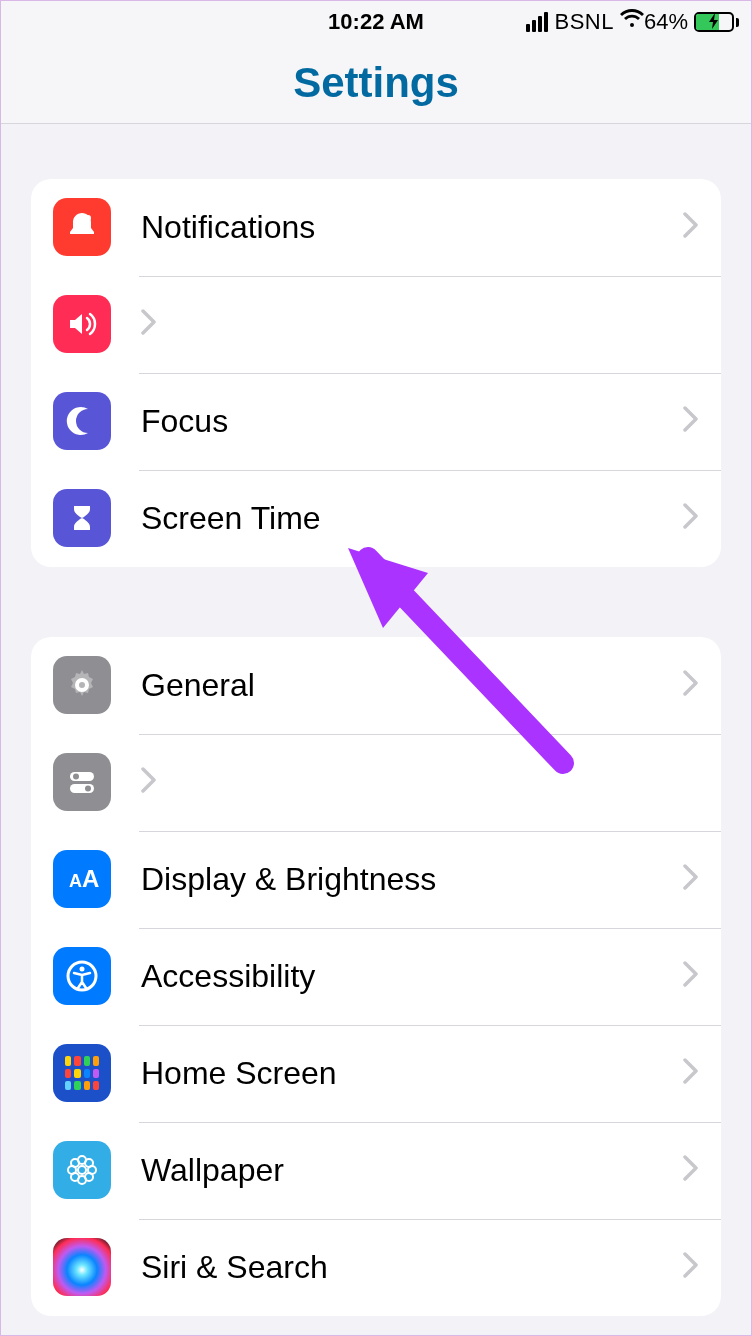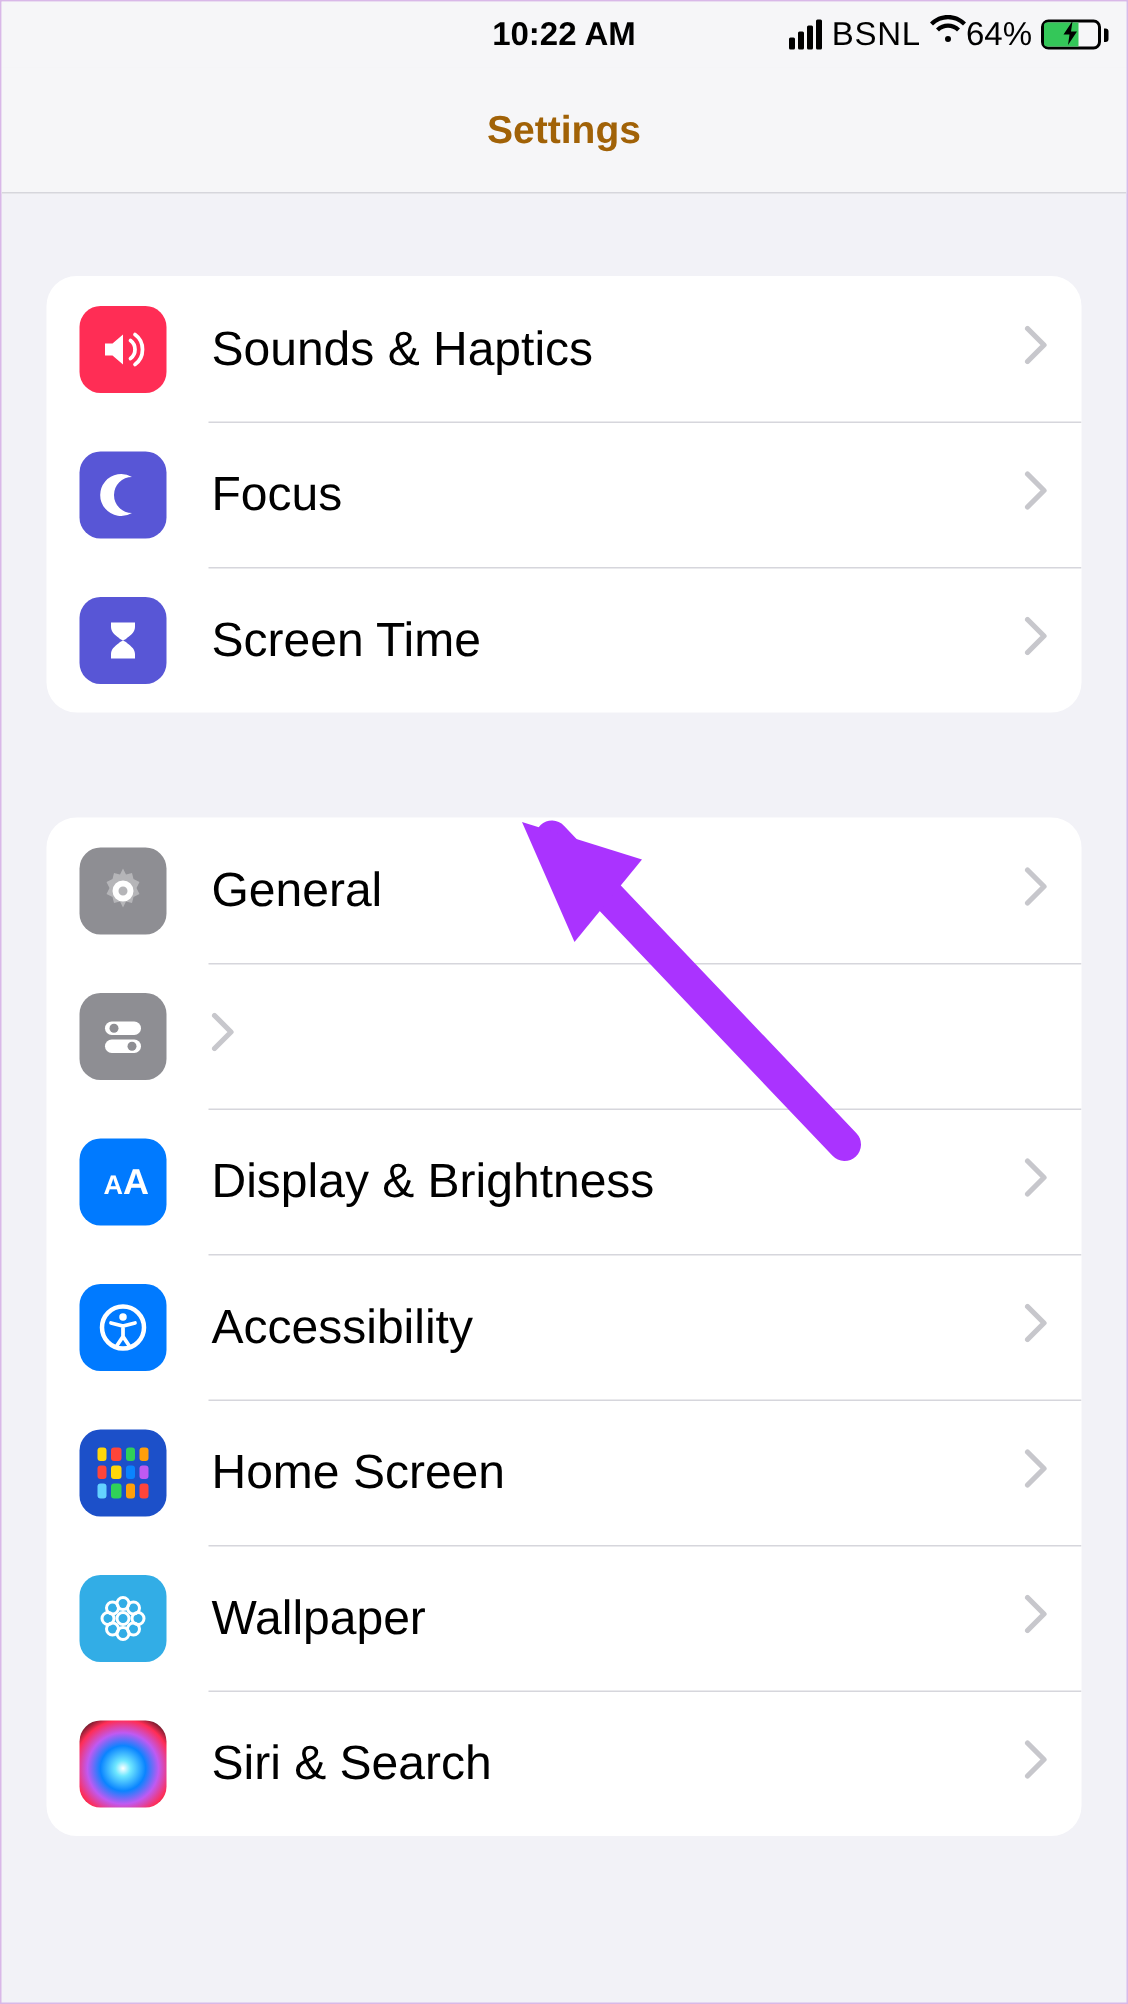--- a/index.html
+++ b/index.html
@@ -36,21 +36,21 @@
   .battery-tip { width: 3px; height: 9px; background:#000; border-radius: 0 2px 2px 0; margin-left:2px;}
   .bolt { position:absolute; left:50%; top:50%; transform:translate(-50%,-50%); }
   .bolt svg { width:12px; height:16px; }
   .carrier { font-size: 22px; letter-spacing: 0.5px; }
 
   
   .nav-bar {
     display:flex; align-items:center; justify-content:center;
     height: 84px; background:#f6f6f8; border-bottom:1px solid #d6d6dc;
   }
-  .nav-title { font-size: 26px; font-weight: 700; color:#a16207; }
+  .nav-title { font-size: 42px; font-weight: 700; color:#0369a1; }
 
   
   .content { padding: 55px 30px 0 30px; overflow:hidden; }
 
   .group {
     background:#fff; border-radius: 20px; overflow:hidden;
     margin-bottom: 70px;
   }
   .row {
     display:flex; align-items:center;
@@ -144,28 +144,39 @@
 </div>
 
 <div class="nav-bar">
   <div class="nav-title">Settings</div>
 </div>
 
 <div class="content">
 
   <div class="group">
     <div class="row">
+      <div class="icon bg-red">
+        <svg viewBox="0 0 36 36" fill="#fff">
+            <path d="M18 4c-5 0-9 4-9 9v6l-3 4v2h24v-2l-3-4v-6c0-5-4-9-9-9z"></path>
+            <circle cx="24" cy="9" r="3"></circle>
+          </svg>
+      </div>
+      <div class="label">Notifications</div>
+      <div class="chevron"><svg viewBox="0 0 16 26" fill="none">
+            <path d="M2 2l11 11L2 24" stroke-width="3.5" stroke-linecap="round" stroke-linejoin="round"></path>
+          </svg></div>
+    </div>
+    <div class="row">
       <div class="icon bg-pink">
         <svg viewBox="0 0 36 36" fill="#fff">
             <path d="M6 14v8h5l7 6V8l-7 6H6z"></path>
             <path d="M23 12c2 1.5 3 3.5 3 6s-1 4.5-3 6" stroke="#fff" stroke-width="2.5" fill="none" stroke-linecap="round"></path>
             <path d="M26 8c3.5 2.5 5 6 5 10s-1.5 7.5-5 10" stroke="#fff" stroke-width="2.5" fill="none" stroke-linecap="round"></path>
           </svg>
       </div>
-      <div class="label">Sounds &amp; Haptics</div>
       <div class="chevron"><svg viewBox="0 0 16 26" fill="none">
             <path d="M2 2l11 11L2 24" stroke-width="3.5" stroke-linecap="round" stroke-linejoin="round"></path>
           </svg></div>
     </div>
     <div class="row">
       <div class="icon bg-indigo">
         <svg viewBox="0 0 36 36" fill="#fff">
             <path d="M24 6a14 14 0 100 24 11 11 0 010-24z"></path>
           </svg>
       </div>

